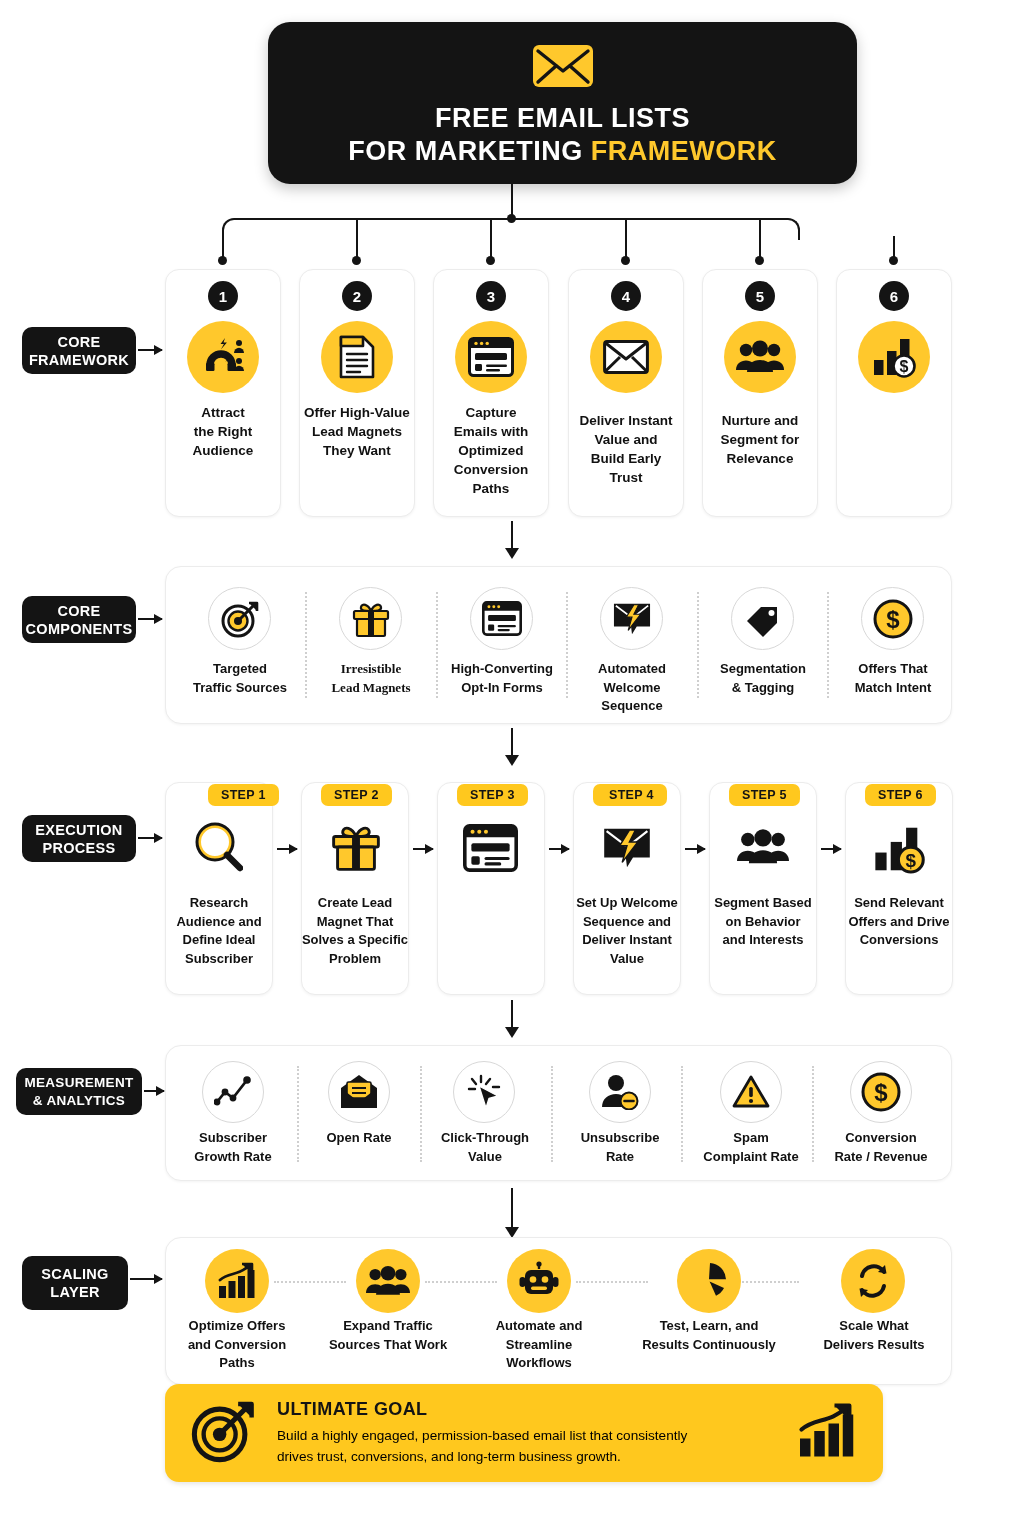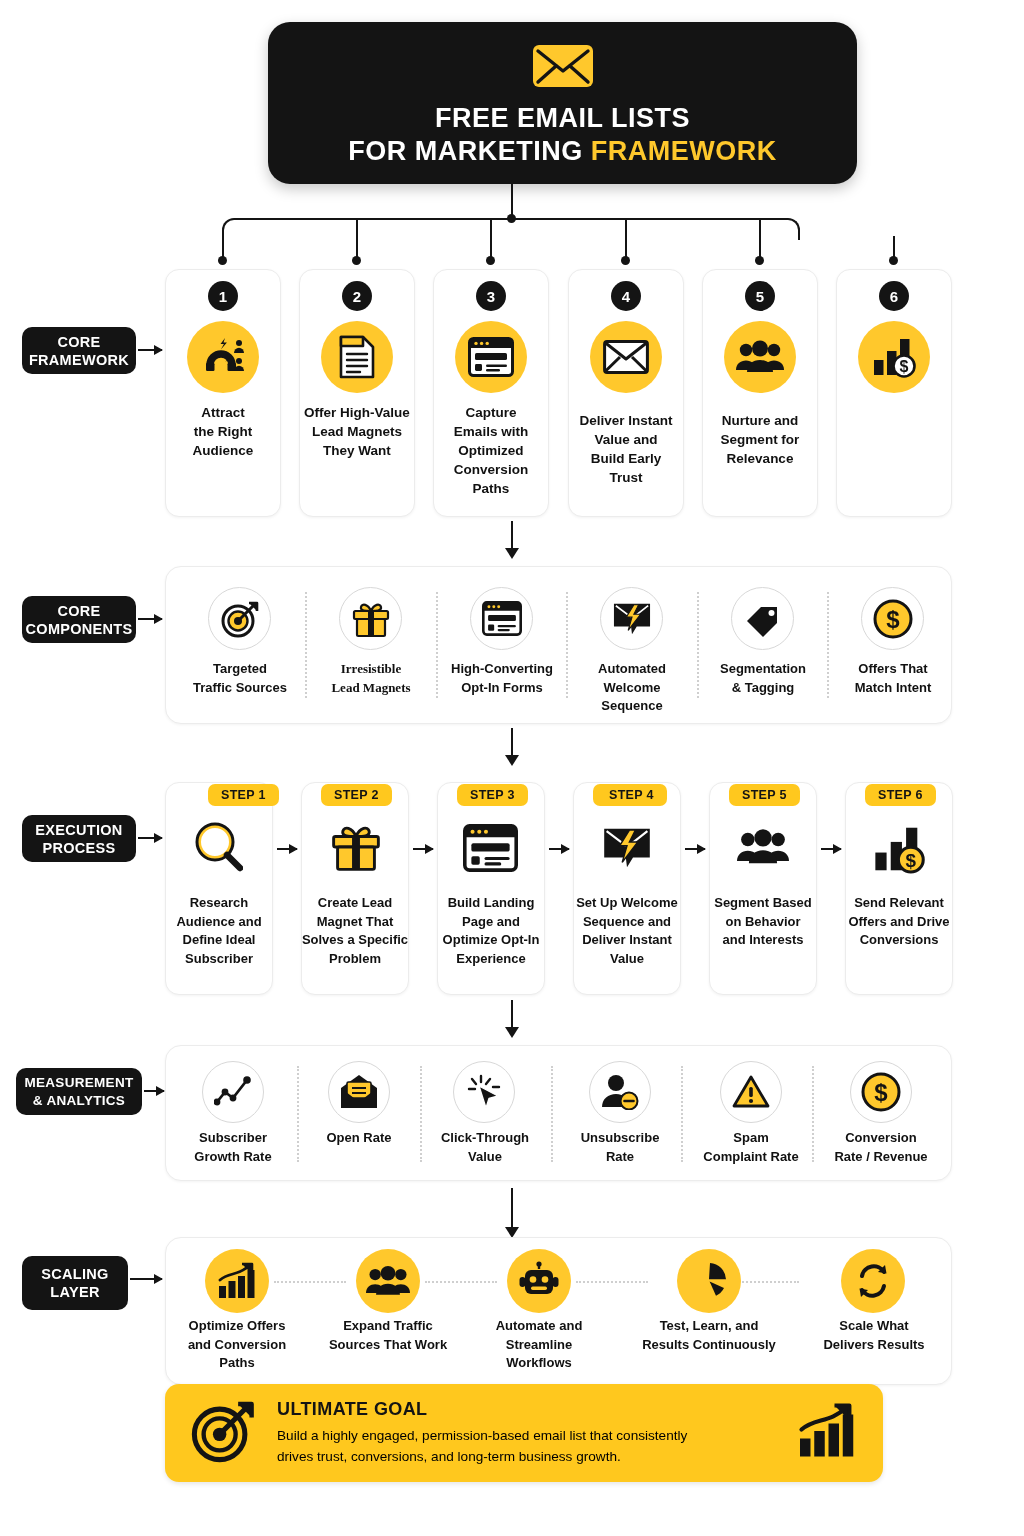--- a/index.html
+++ b/index.html
@@ -387,24 +387,20 @@
       <path d="M1.5 5.5a4 4 0 0 1 4-4h35a4 4 0 0 1 4 4V11H1.5z" fill="#141414"></path>
       <circle cx="8" cy="6.4" r="1.7" fill="#FFC82C"></circle>
         <circle cx="13.6" cy="6.4" r="1.7" fill="#FFC82C"></circle>
         <circle cx="19.2" cy="6.4" r="1.7" fill="#FFC82C"></circle>
       <rect x="7" y="16" width="32" height="7" rx="1.6" fill="#141414"></rect>
       <rect x="7" y="27" width="7" height="7" rx="1.4" fill="#141414"></rect>
       <rect x="18" y="27.5" width="21" height="2.6" rx="1.3" fill="#141414"></rect>
       <rect x="18" y="32" width="14" height="2.6" rx="1.3" fill="#141414"></rect>
     </svg>
   </div>
-  <div class="cap cap-sm" style="left:430px; top:894px; width:122px; white-space:pre-line;">Build Landing
-Page and
-Optimize Opt-In
-Experience</div>
   <div class="step-arrow" style="left:549px; top:848px;"></div>
 
   <div class="card" style="left:573px; top:782px; width:108px; height:213px;"></div>
   <div class="step-badge" style="left:593px; top:784px;padding-left:16px;">STEP 4</div>
   <div style="position:absolute; left:601px; top:824px;">
     <svg width="52" height="48" viewBox="0 0 42 40">
       <path d="M2 4h38v24H26l-5 8-1-8H2z" fill="#141414"></path>
       <path d="M4 6 L20 18 M38 6 L24 17" stroke="#fff" stroke-width="1.8"></path>
       <path d="M23 5 l-8 13h6l-4 14 13-17h-7l5-10z" fill="#FFC82C" stroke="#141414" stroke-width="1.2"></path>
     </svg>

